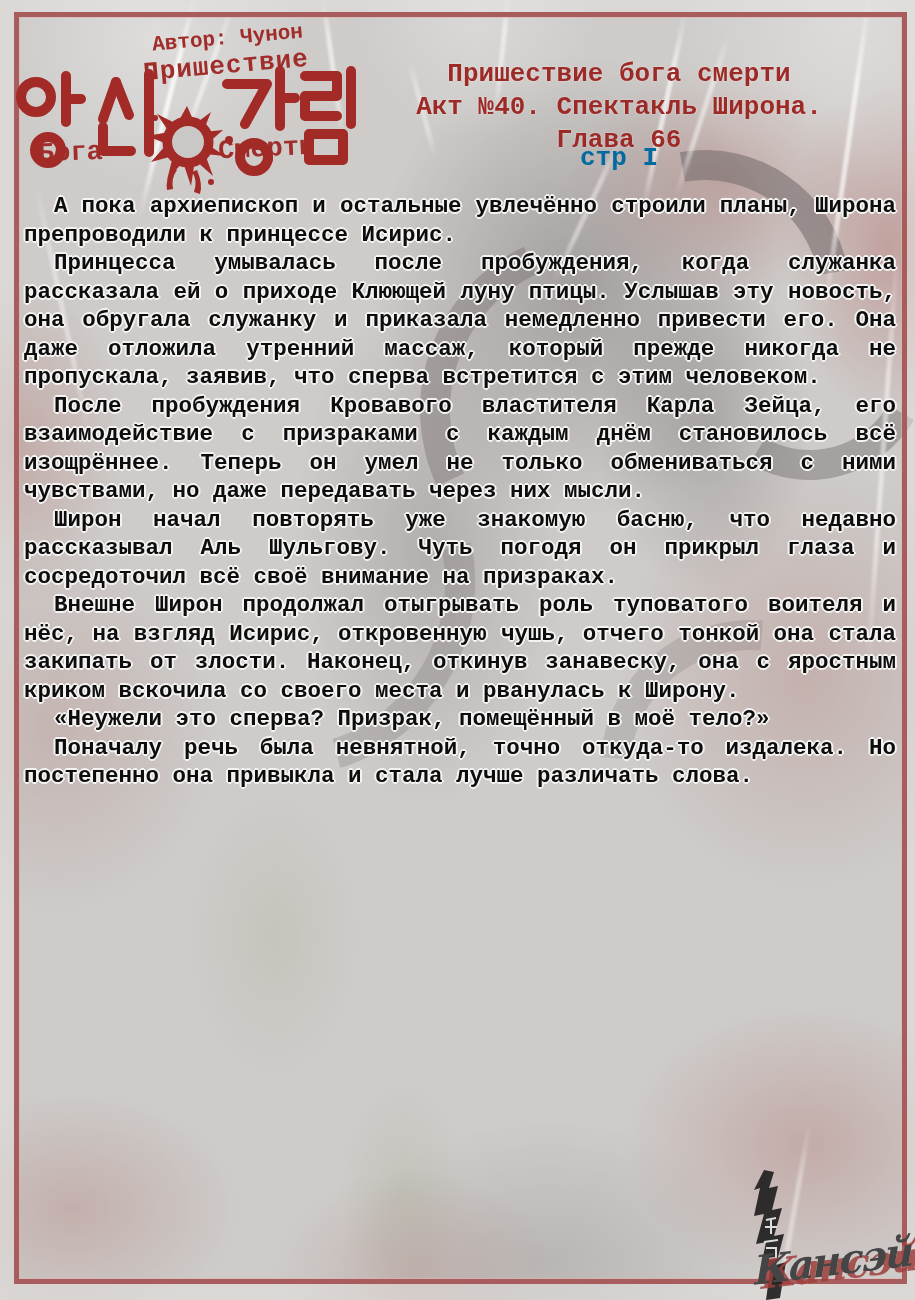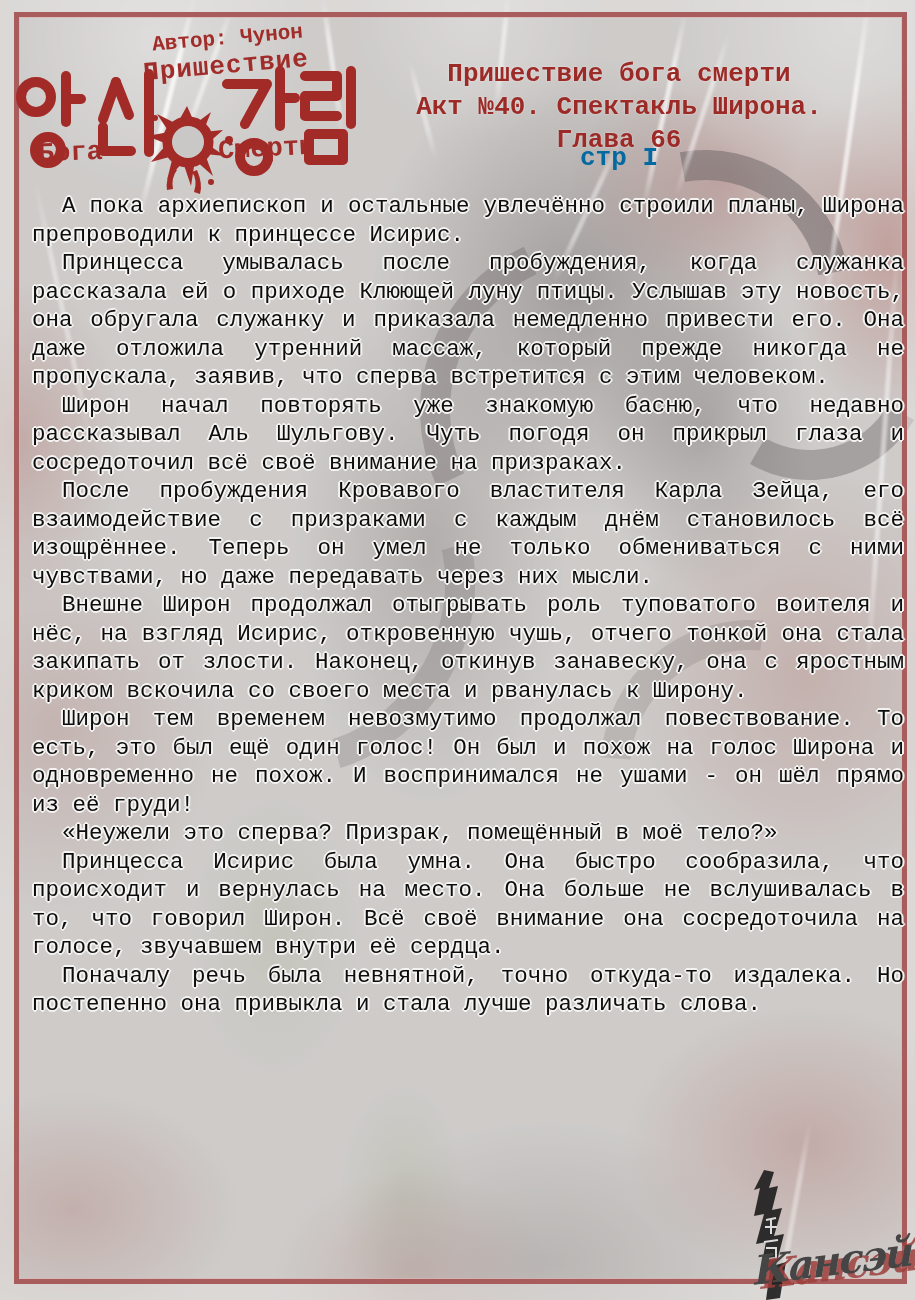--- a/index.html
+++ b/index.html
@@ -65,24 +65,24 @@
   .logo-word-right{left:218px;top:134px;font-size:27px;transform:rotate(-3deg);}
   .hangul{position:absolute;z-index:6;left:15px;top:66px;}
   
   .title-block{position:absolute;z-index:6;left:340px;top:26px;width:558px;text-align:center;
     color:#9c2b28;font-weight:bold;font-size:26px;line-height:33px;
     text-shadow:0 0 2px rgba(255,255,255,.6);margin-top:32px;}
   .page-label{position:absolute;z-index:6;left:340px;top:143px;width:558px;text-align:center;
     color:#0369a1;font-weight:bold;font-size:26px;}
   
   .body-text{position:absolute;z-index:6;left:24px;top:192px;width:872px;
-    font-size:22.5px;line-height:28.5px;font-weight:normal;color:#0d0d0d;
+    font-size:22.5px;line-height:28.5px;font-weight:bold;color:#0d0d0d;
     text-align:justify;
     text-shadow:-2px 0 #f4f3f2, 2px 0 #f4f3f2, 0 -2px #f4f3f2, 0 2px #f4f3f2,
-      -1px -1px #f4f3f2, 1px -1px #f4f3f2, -1px 1px #f4f3f2, 1px 1px #f4f3f2;margin-left:8px;}
+      -1px -1px #f4f3f2, 1px -1px #f4f3f2, -1px 1px #f4f3f2, 1px 1px #f4f3f2;}
   .body-text p{margin:0;text-indent:30px;}
   
   .watermark{position:absolute;z-index:9;right:0;bottom:0;width:185px;height:130px;}
   .wm-label{position:absolute;right:2px;bottom:16px;
     font-family:"DejaVu Serif",serif;font-style:italic;font-weight:bold;font-size:40px;
     color:#454545;letter-spacing:-2px;
     transform:rotate(-7deg) skewX(-6deg);
     text-shadow:6px 5px 0 rgba(158,62,60,.85);}
 </style>
 </head>
@@ -155,26 +155,24 @@
   <div class="title-block">
     <div>Пришествие бога смерти</div>
     <div>Акт №40. Спектакль Широна.</div>
     <div>Глава 66</div>
   </div>
   <div class="page-label">стр I</div>
 
   <div class="body-text">
     <p>А пока архиепископ и остальные увлечённо строили планы, Широна препроводили к принцессе Исирис.</p>
     <p>Принцесса умывалась после пробуждения, когда служанка рассказала ей о приходе Клюющей луну птицы. Услышав эту новость, она обругала служанку и приказала немедленно привести его. Она даже отложила утренний массаж, который прежде никогда не пропускала, заявив, что сперва встретится с этим человеком.</p>
+    <p>После пробуждения Кровавого властителя Карла Зейца, его взаимодействие с призраками с каждым днём становилось всё изощрённее. Теперь он умел не только обмениваться с ними чувствами, но даже передавать через них мысли.</p>
     <p>Широн начал повторять уже знакомую басню, что недавно рассказывал Аль Шульгову. Чуть погодя он прикрыл глаза и сосредоточил всё своё внимание на призраках.</p>
-    <p>После пробуждения Кровавого властителя Карла Зейца, его взаимодействие с призраками с каждым днём становилось всё изощрённее. Теперь он умел не только обмениваться с ними чувствами, но даже передавать через них мысли.</p>
     <p>Внешне Широн продолжал отыгрывать роль туповатого воителя и нёс, на взгляд Исирис, откровенную чушь, отчего тонкой она стала закипать от злости. Наконец, откинув занавеску, она с яростным криком вскочила со своего места и рванулась к Широну.</p>
-    <p>Широн тем временем невозмутимо продолжал повествование. То есть, это был ещё один голос! Он был и похож на голос Широна и одновременно не похож. И воспринимался не ушами - он шёл прямо из её груди!</p>
     <p>«Неужели это сперва? Призрак, помещённый в моё тело?»</p>
-    <p>Принцесса Исирис была умна. Она быстро сообразила, что происходит и вернулась на место. Она больше не вслушивалась в то, что говорил Широн. Всё своё внимание она сосредоточила на голосе, звучавшем внутри её сердца.</p>
     <p>Поначалу речь была невнятной, точно откуда-то издалека. Но постепенно она привыкла и стала лучше различать слова.</p>
   </div>
 
   <div class="watermark">
     <svg width="60" height="130" viewBox="0 0 60 130" style="position:absolute;left:6px;top:0;">
       <path d="M28,0 L38,2 L33,18 L42,16 L36,40 L46,38 L38,66 L48,64 L40,95 L50,92 L44,128 L30,130 L34,100 L24,102 L30,72 L20,74 L28,44 L18,46 L24,18 L18,20 Z" fill="#1c1c1c" opacity="0.9"></path>
       <g stroke="#ddd" stroke-width="2" fill="none">
         <path d="M30,50 L40,48"></path>
         <path d="M29,57 L41,57"></path>
         <path d="M35,50 L35,64"></path>

